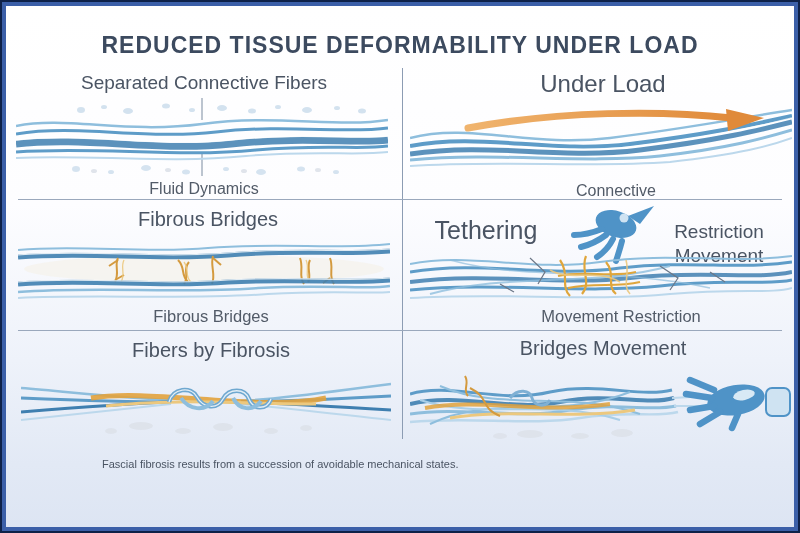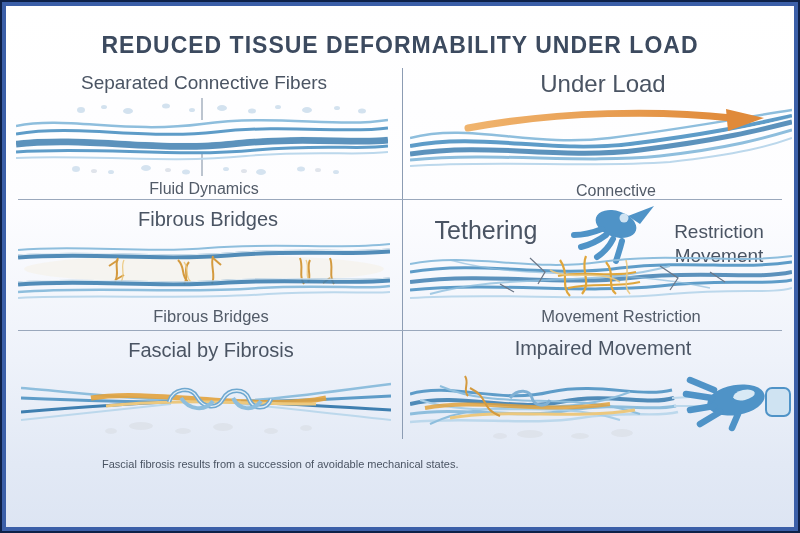--- a/index.html
+++ b/index.html
@@ -201,21 +201,21 @@
         <g stroke="#6b7686" stroke-width="1.2" fill="none">
           <path d="M120,16 L135,30 L128,42"></path>
           <path d="M250,24 L268,36 L260,48"></path>
           <path d="M300,30 L315,40"></path>
           <path d="M90,42 L104,50"></path>
         </g>
       </svg>
 
       <div class="label" style="left:435px;top:301px;width:360px;font-size:16.5px;">Movement Restriction</div>
 
-      <div class="heading" style="left:25px;top:333px;width:360px;">Fascial by Fibrosis</div>
+      <div class="heading" style="left:25px;top:333px;width:360px;">Fibers by Fibrosis</div>
 
       <svg class="illus" style="left:15px;top:362px;" width="370" height="70" viewBox="0 0 370 70">
 
         <path d="M0,20 C50,24 100,30 150,32" stroke="#8ebedd" stroke-width="2.5" fill="none"></path>
         <path d="M0,30 C50,32 100,34 150,34" stroke="#5e9cc8" stroke-width="3" fill="none"></path>
         <path d="M0,44 C50,40 100,36 150,34" stroke="#3f7fb0" stroke-width="3" fill="none"></path>
         <path d="M0,52 C60,46 110,40 150,36" stroke="#bcd8ec" stroke-width="2" fill="none"></path>
         <path d="M370,16 C320,22 270,30 220,33" stroke="#8ebedd" stroke-width="2.5" fill="none"></path>
         <path d="M370,28 C320,31 270,33 220,34" stroke="#5e9cc8" stroke-width="3" fill="none"></path>
         <path d="M370,42 C320,39 270,36 220,34" stroke="#3f7fb0" stroke-width="3" fill="none"></path>
@@ -232,21 +232,21 @@
         <g fill="#dde2ea" opacity="0.85">
           <ellipse cx="120" cy="58" rx="12" ry="4"></ellipse>
             <ellipse cx="162" cy="63" rx="8" ry="3"></ellipse>
           <ellipse cx="202" cy="59" rx="10" ry="4"></ellipse>
             <ellipse cx="250" cy="63" rx="7" ry="3"></ellipse>
           <ellipse cx="90" cy="63" rx="6" ry="3"></ellipse>
             <ellipse cx="285" cy="60" rx="6" ry="3"></ellipse>
         </g>
       </svg>
 
-      <div class="heading" style="left:412px;top:331px;width:370px;">Impaired Movement</div>
+      <div class="heading" style="left:412px;top:331px;width:370px;">Bridges Movement</div>
 
       <svg class="illus" style="left:404px;top:358px;" width="382" height="76" viewBox="0 0 382 76">
 
         <path d="M0,30 C40,18 90,40 140,28 C190,18 230,34 262,26" stroke="#5e9cc8" stroke-width="3" fill="none"></path>
         <path d="M0,40 C50,28 100,48 150,38 C200,28 235,42 264,34" stroke="#3f7fb0" stroke-width="4" opacity="0.9" fill="none"></path>
         <path d="M0,50 C50,42 110,56 160,46 C210,38 240,48 266,42" stroke="#8ebedd" stroke-width="3" fill="none"></path>
         <path d="M0,58 C60,52 120,62 170,54 C220,46 245,54 268,48" stroke="#bcd8ec" stroke-width="2.5" fill="none"></path>
         <path d="M20,60 C80,30 150,56 220,28" stroke="#8ebedd" stroke-width="2" fill="none"></path>
         <path d="M30,22 C90,48 160,26 230,50" stroke="#8ebedd" stroke-width="2" fill="none"></path>
         <path d="M10,36 C70,56 140,34 210,56" stroke="#a9cfe8" stroke-width="2" fill="none"></path>

